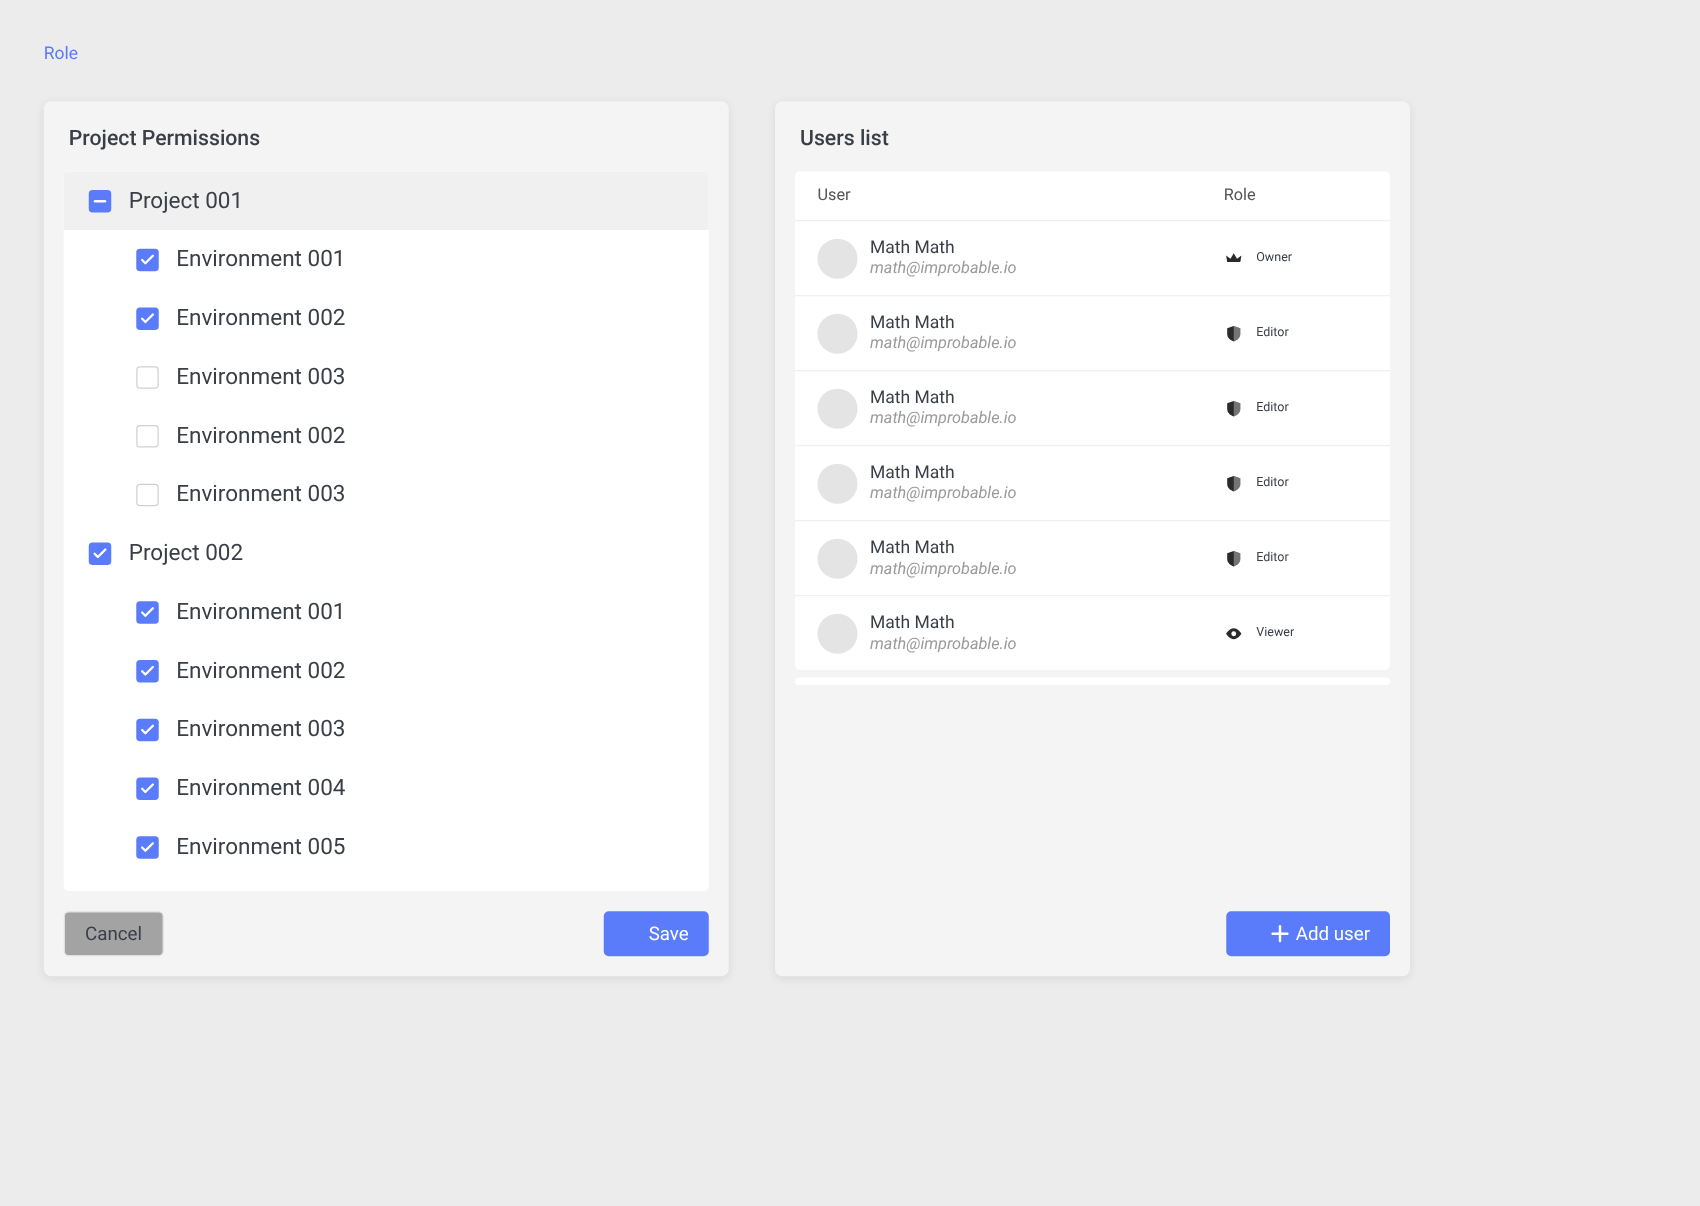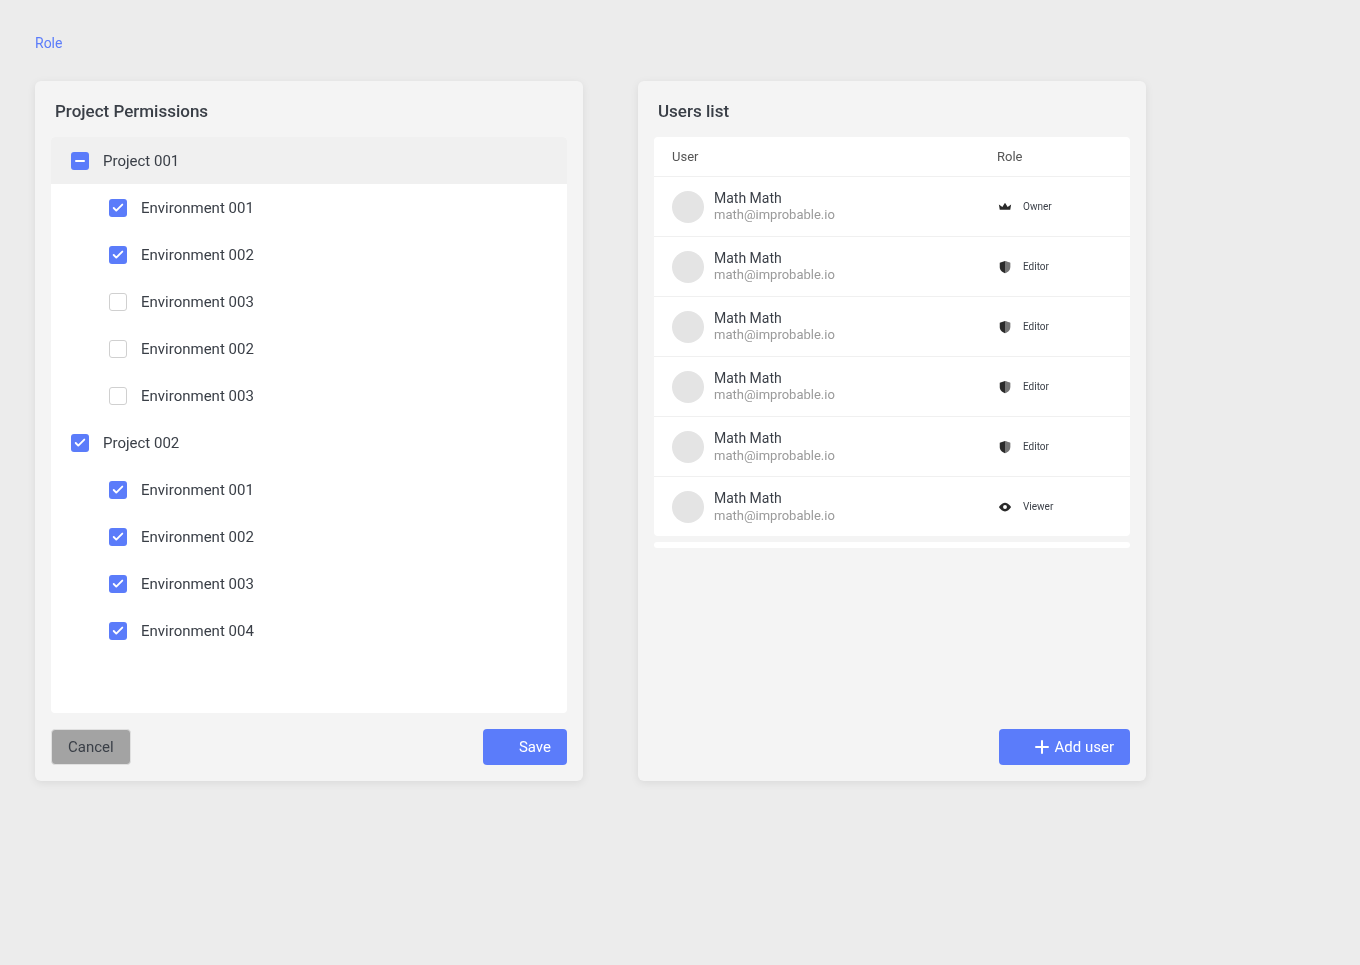--- a/index.html
+++ b/index.html
@@ -23,21 +23,21 @@
       font-weight: 400;
       margin-bottom: 2px;
     }
     .page-title {
       color: #3a3f47;
       font-size: 32px;
       font-weight: 500;
     }
     .panels {
       display: flex;
-      gap: 55px;
+      gap: 37px;
     }
     .panel {
       background: #f4f4f4;
       border-radius: 6px;
       box-shadow: 0 2px 8px rgba(0,0,0,0.08);
       display: flex;
       flex-direction: column;
     }
     .panel-permissions {
       width: 548px;
@@ -106,21 +106,21 @@
       height: 12px;
     }
     .checkbox.indeterminate .minus-line {
       width: 10px;
       height: 2px;
       background: #fff;
       border-radius: 1px;
     }
     .node-label {
       color: #3a3f47;
-      font-size: 15px;
+      font-size: 18px;
       text-align: center;
     }
     .panel-footer {
       padding: 16px;
       display: flex;
       justify-content: space-between;
     }
     .panel-footer-right {
       padding: 16px;
       display: flex;
@@ -192,20 +192,21 @@
     }
     .user-name {
       color: #3a3f47;
       font-size: 14px;
       line-height: 1.3;
     }
     .user-email {
       color: #9a9a9a;
       font-size: 13px;
       line-height: 1.3;
+      font-style: italic;
     }
     .user-role {
       width: 115px;
       display: flex;
       align-items: center;
       color: #3a3f47;
       font-size: 10px;
     }
     .role-icon {
       width: 16px;
@@ -306,20 +307,28 @@
             <span class="node-label">Environment 003</span>
           </div>
           <div class="env-row">
             <div class="checkbox checked">
               <svg viewBox="0 0 14 14">
                 <path d="M2 7l3 3 7-7" stroke="#fff" stroke-width="2.2" fill="none" stroke-linecap="round" stroke-linejoin="round"></path>
               </svg>
             </div>
             <span class="node-label">Environment 004</span>
           </div>
+          <div class="env-row">
+            <div class="checkbox checked">
+              <svg viewBox="0 0 14 14">
+                <path d="M2 7l3 3 7-7" stroke="#fff" stroke-width="2.2" fill="none" stroke-linecap="round" stroke-linejoin="round"></path>
+              </svg>
+            </div>
+            <span class="node-label">Environment 005</span>
+          </div>
         </div>
     </div>
     <div class="panel-footer">
       <button class="btn btn-secondary">Cancel</button>
       <button class="btn btn-primary">Save</button>
     </div>
   </div>
 
   <div class="panel panel-users">
     <div class="panel-header">Users list</div>

